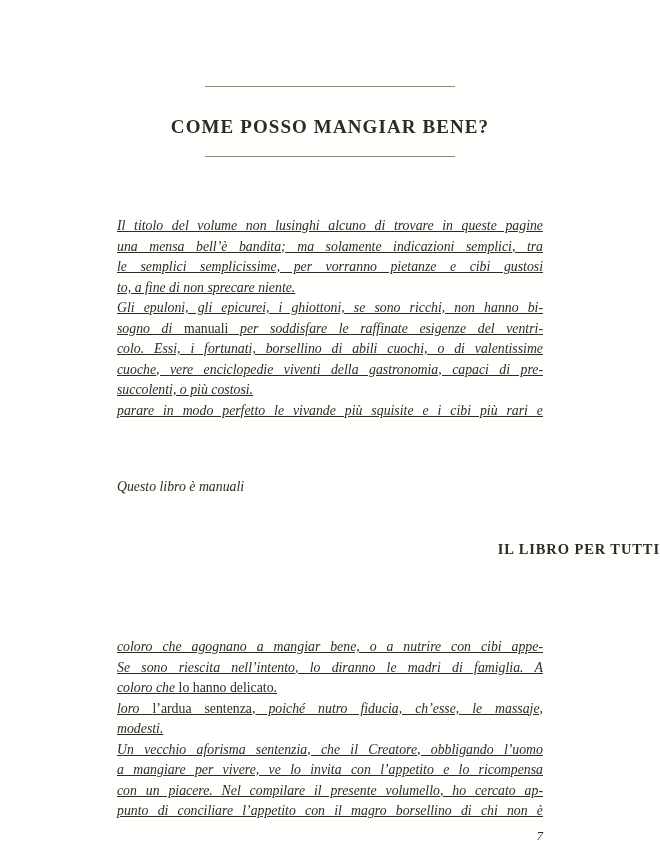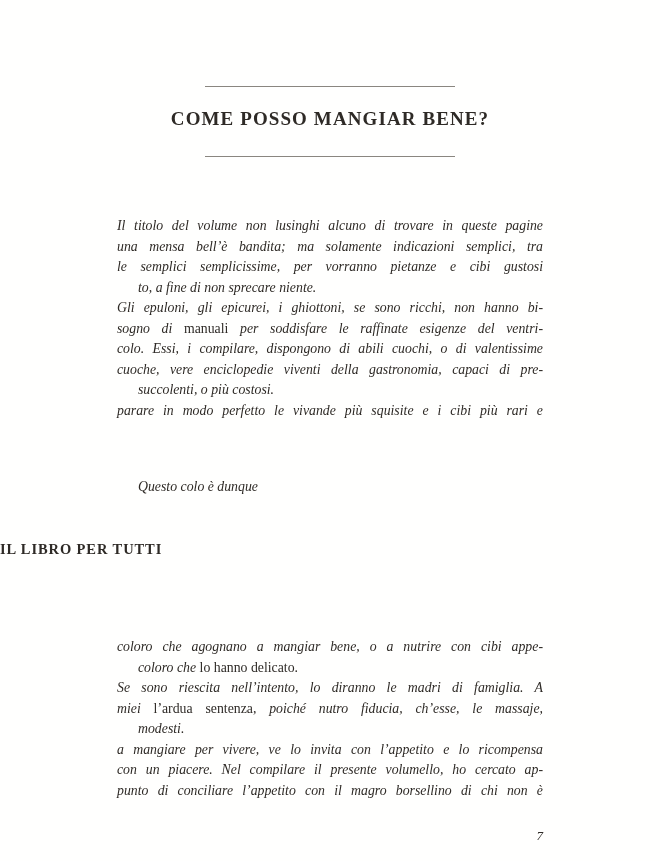--- a/index.html
+++ b/index.html
@@ -20,64 +20,64 @@
     position: absolute;
     left: 205px;
     width: 250px;
     height: 0;
     border-top: 1px solid var(--rule, #8a8680);
   }
   .rule.top { top: 86px; }
   .rule.bottom { top: 156px; }
   .chapter-title {
     position: absolute;
-    top: 108px;
+    top: 116px;
     left: 0;
     width: 660px;
     margin: 0;
     text-align: center;
     font-size: 19px;
     font-weight: 700;
     letter-spacing: 1.1px;
     font-style: normal;
   }
   .body-block {
     position: absolute;
     left: 117px;
     width: 426px;
     font-size: 13.8px;
     line-height: 20.5px;
     font-style: italic;
+    text-decoration: underline;
   }
   .body-block.first { top: 216px; }
   .body-block.second { top: 637px; }
   .line {
     text-align: justify;
     text-align-last: justify;
   }
   .line.para-end {
     text-align-last: left;
-    margin-left: 21px;
   }
   .roman { font-style: normal; }
   .interlude {
     position: absolute;
     left: 117px;
     top: 479px;
     width: 426px;
     font-size: 13.8px;
     font-style: italic;
   }
   .section-heading {
     position: absolute;
     top: 541px;
     left: 0;
     width: 660px;
     margin: 0;
-    text-align: left;
+    text-align: right;
     font-size: 14.5px;
     font-weight: 700;
     letter-spacing: 0.9px;
     font-style: normal;
   }
   .page-number {
     position: absolute;
     left: 117px;
     top: 828px;
     width: 426px;
@@ -97,36 +97,37 @@
 
   <div class="rule bottom"></div>
 
   <div class="body-block first">
       <div class="line"><span>Il titolo del volume non lusinghi alcuno di trovare in queste pagine</span></div>
       <div class="line"><span>una mensa bell’è bandita; ma solamente indicazioni semplici, tra</span></div>
       <div class="line"><span>le semplici semplicissime, per vorranno pietanze e cibi gustosi</span></div>
       <div class="line para-end"><span>to, a fine di non sprecare niente.</span></div>
       <div class="line"><span>Gli epuloni, gli epicurei, i ghiottoni, se sono ricchi, non hanno bi-</span></div>
       <div class="line"><span>sogno di </span><span class="roman">manuali</span><span> per soddisfare le raffinate esigenze del ventri-</span></div>
-      <div class="line"><span>colo. Essi, i compilare, dispongono di abili cuochi, o di valentissime</span></div>
+      <div class="line"><span>colo. Essi, i fortunati, borsellino di abili cuochi, o di valentissime</span></div>
       <div class="line"><span>cuoche, vere enciclopedie viventi della gastronomia, capaci di pre-</span></div>
       <div class="line para-end"><span>succolenti, o più costosi.</span></div>
       <div class="line"><span>parare in modo perfetto le vivande più squisite e i cibi più rari e</span></div>
     </div>
 
-  <div class="interlude line para-end">Questo colo è dunque</div>
+  <div class="interlude line para-end">Questo libro è manuali</div>
 
   <h2 class="section-heading">IL LIBRO PER TUTTI</h2>
 
   <div class="body-block second">
       <div class="line"><span>coloro che agognano a mangiar bene, o a nutrire con cibi appe-</span></div>
+      <div class="line"><span>Se sono riescita nell’intento, lo diranno le madri di famiglia. A</span></div>
       <div class="line para-end"><span>coloro che </span><span class="roman">lo hanno delicato.</span></div>
-      <div class="line"><span>Se sono riescita nell’intento, lo diranno le madri di famiglia. A</span></div>
-      <div class="line"><span>miei </span><span class="roman">l’ardua sentenza,</span><span> poiché nutro fiducia, ch’esse, le massaje,</span></div>
+      <div class="line"><span>loro </span><span class="roman">l’ardua sentenza,</span><span> poiché nutro fiducia, ch’esse, le massaje,</span></div>
       <div class="line para-end"><span>modesti.</span></div>
+      <div class="line"><span>Un vecchio aforisma sentenzia, che il Creatore, obbligando l’uomo</span></div>
       <div class="line"><span>a mangiare per vivere, ve lo invita con l’appetito e lo ricompensa</span></div>
       <div class="line"><span>con un piacere. Nel compilare il presente volumello, ho cercato ap-</span></div>
       <div class="line"><span>punto di conciliare l’appetito con il magro borsellino di chi non è</span></div>
     </div>
 
   <div class="page-number">7</div>
 
 </div>
 
 </body></html>

